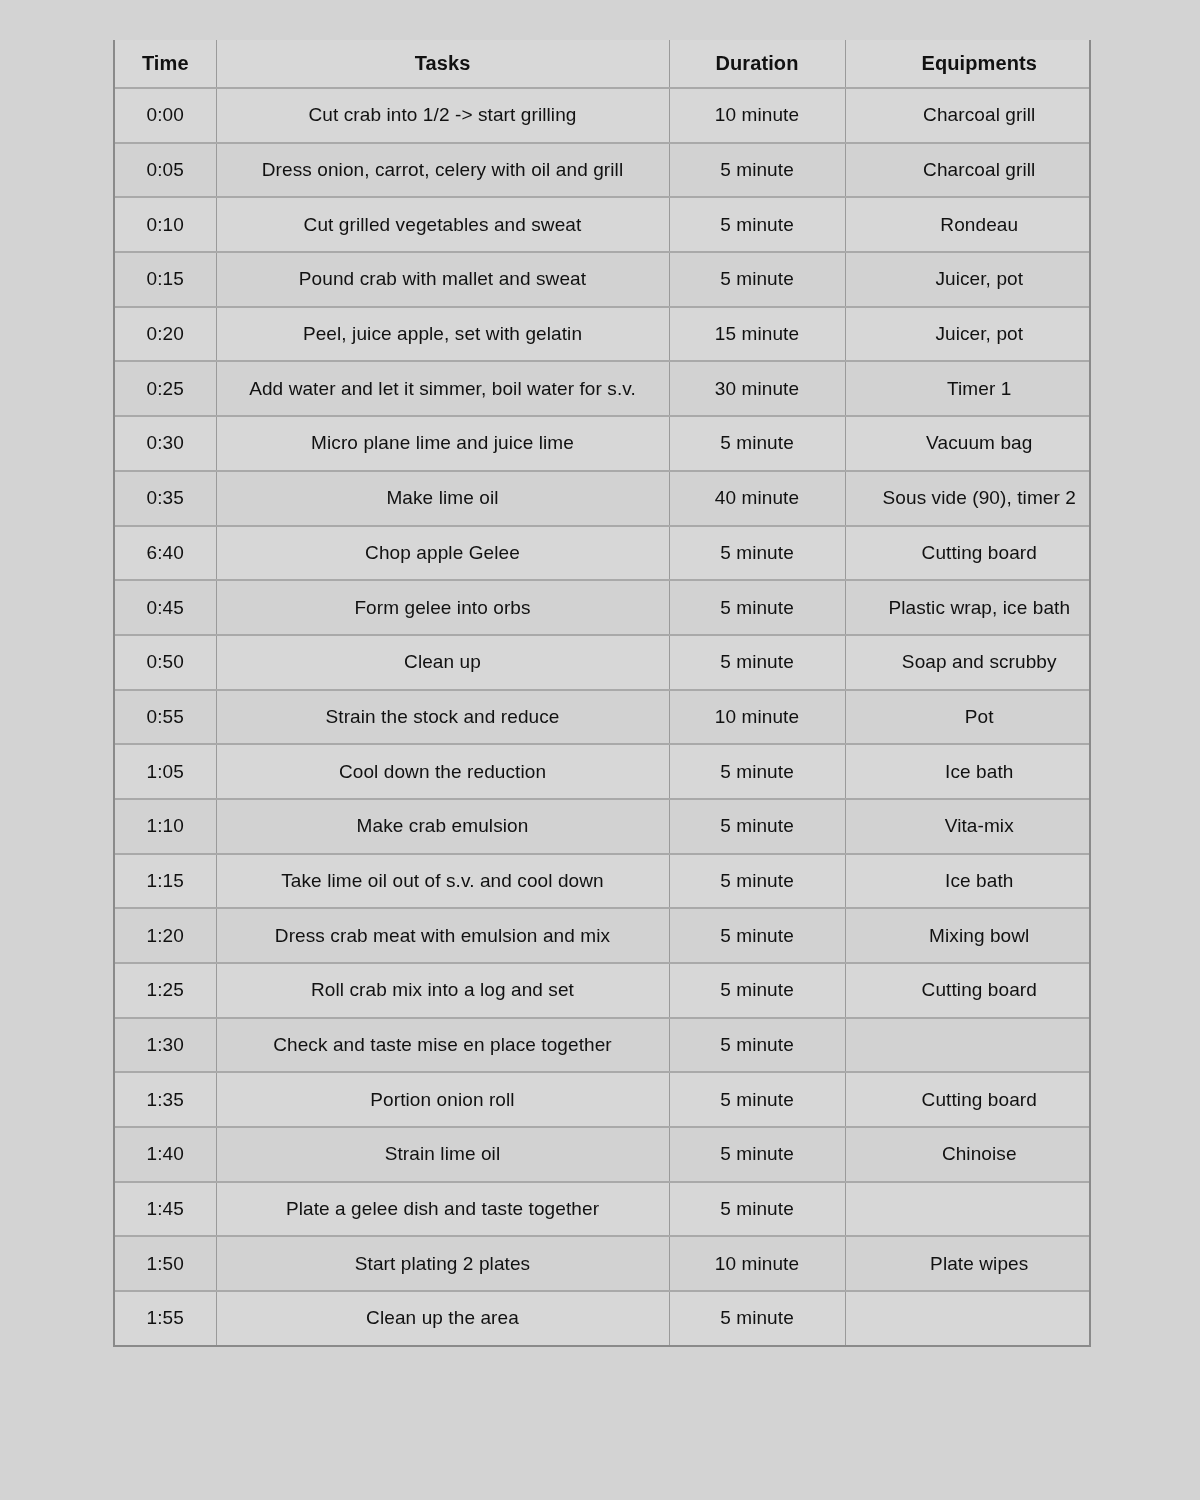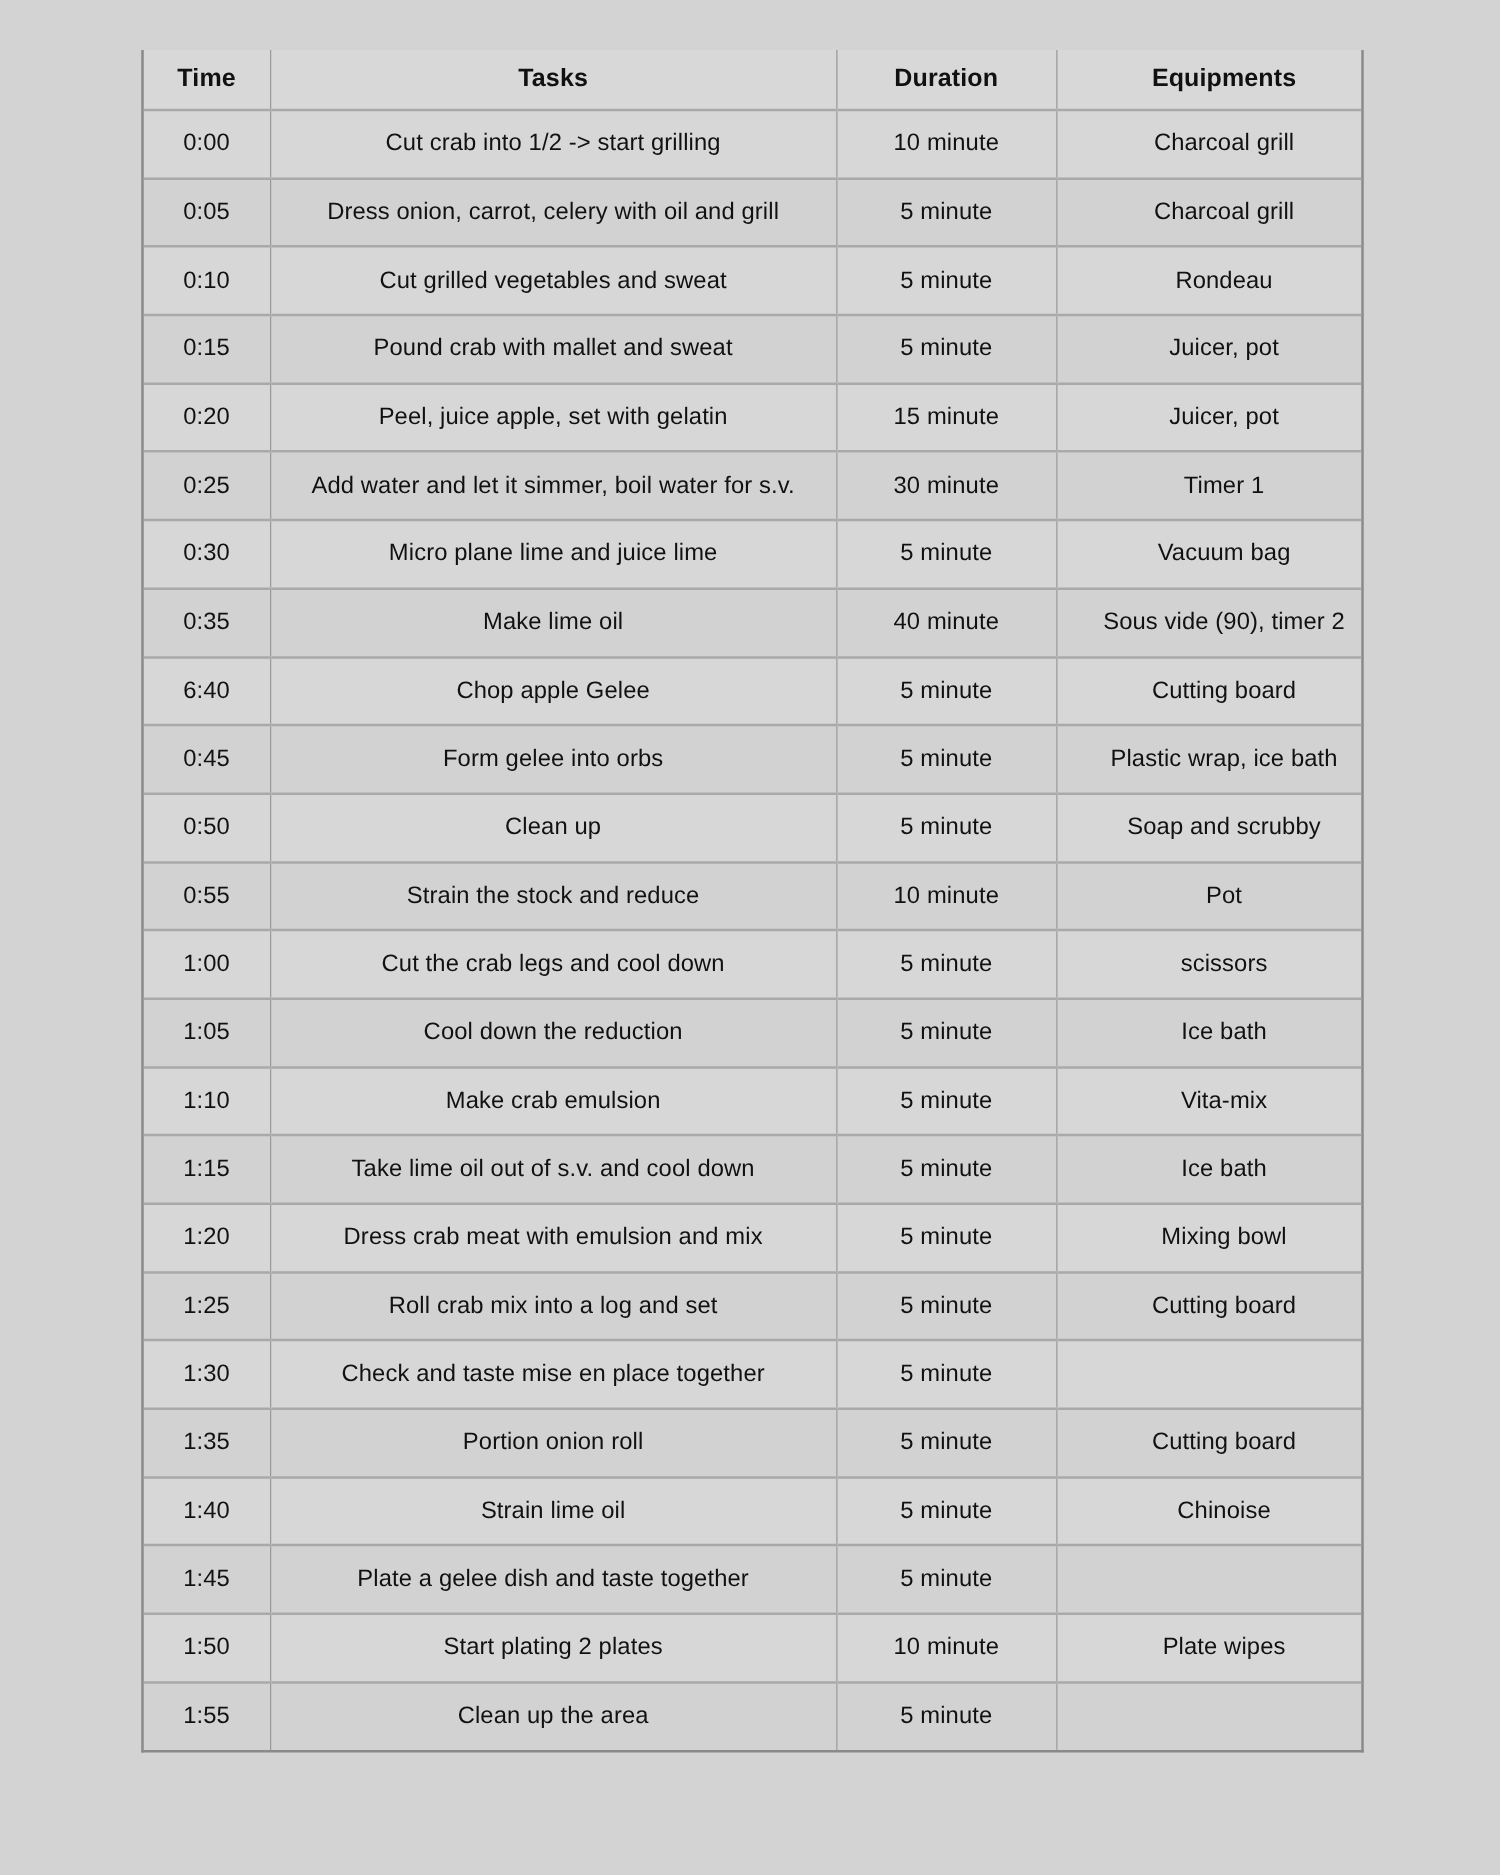--- a/index.html
+++ b/index.html
@@ -146,26 +146,20 @@
           <td>5 minute</td>
           <td>Soap and scrubby</td>
         </tr>
         <tr>
           <td class="time">0:55</td>
           <td>Strain the stock and reduce</td>
           <td>10 minute</td>
           <td>Pot</td>
         </tr>
         <tr>
-          <td class="time">1:00</td>
-          <td>Cut the crab legs and cool down</td>
-          <td>5 minute</td>
-          <td>scissors</td>
-        </tr>
-        <tr>
           <td class="time">1:05</td>
           <td>Cool down the reduction</td>
           <td>5 minute</td>
           <td>Ice bath</td>
         </tr>
         <tr>
           <td class="time">1:10</td>
           <td>Make crab emulsion</td>
           <td>5 minute</td>
           <td>Vita-mix</td>

